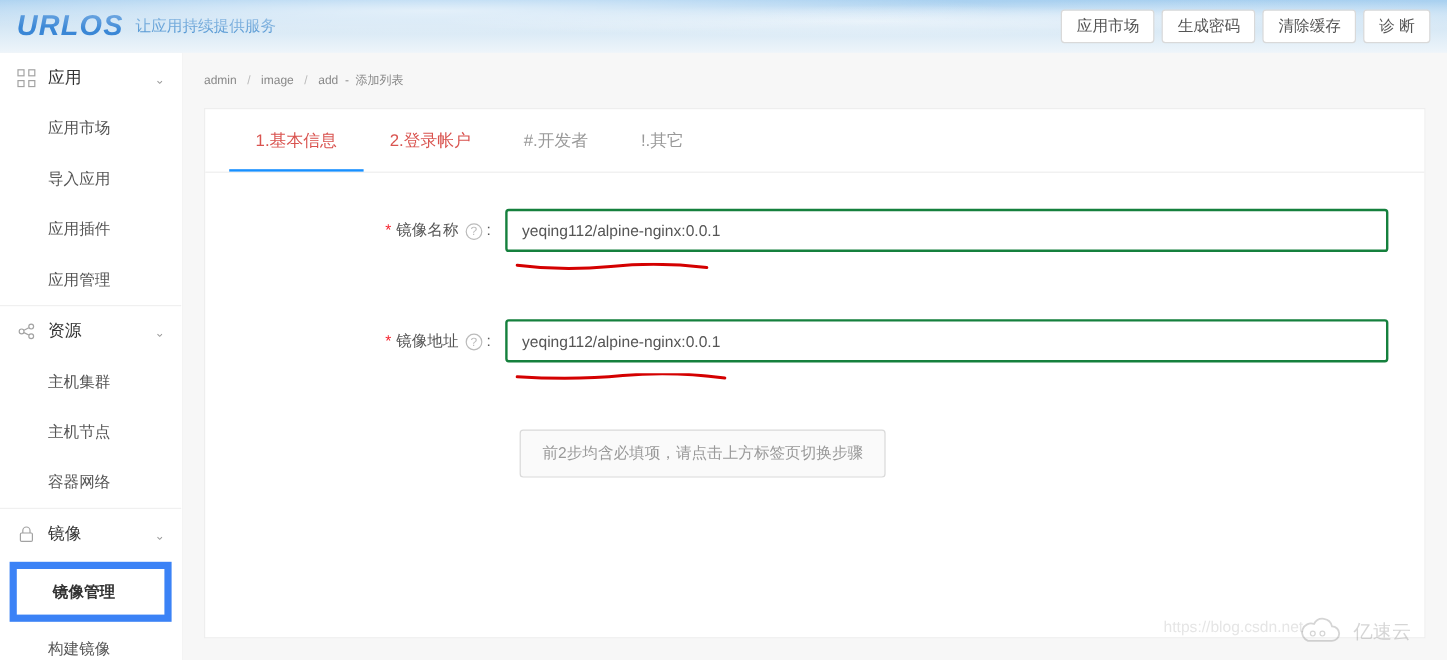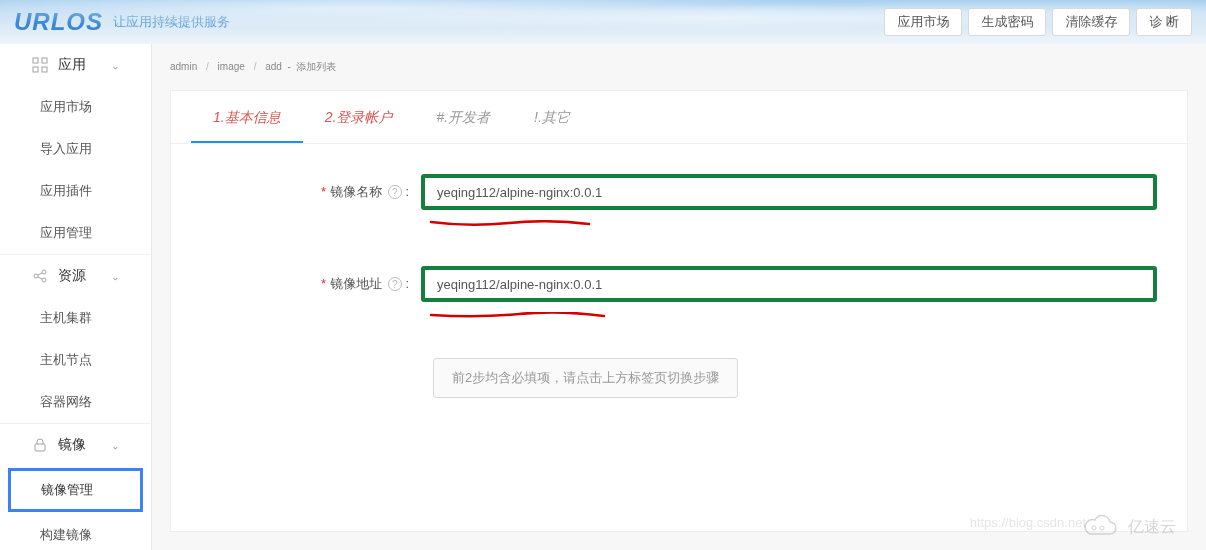--- a/index.html
+++ b/index.html
@@ -38,55 +38,54 @@
       z-index: 1;
     }
     
     .container { display: flex; height: calc(100% - 44px); }
     
     .sidebar { width: 152px; background: #fff; border-right: 1px solid #e8e8e8; overflow-y: auto; }
     .side-group { border-bottom: 1px solid #f0f0f0; }
     .side-group-title {
       display: flex;
       align-items: center;
-      padding: 12px 32px;
+      padding: 12px 14px;
       font-size: 14px;
       color: #333;
       cursor: pointer;
     }
     .side-group-title .icon { width: 16px; height: 16px; margin-right: 10px; opacity: 0.6; }
     .side-group-title .chevron { margin-left: auto; font-size: 10px; color: #999; transform: rotate(180deg); }
     .side-item {
       padding: 12px 14px 12px 40px;
       font-size: 13px;
       color: #555;
       cursor: pointer;
     }
-    .side-item.active { border: 3px solid #3b82f6; color: #333; margin: 2px 8px; padding: 10px 14px 10px 30px; }
+    .side-item.active { border: 6px solid #3b82f6; color: #333; margin: 2px 8px; padding: 10px 14px 10px 30px; font-weight: bold; }
     
     .main { flex: 1; background: #f7f7f7; display: flex; flex-direction: column; overflow: hidden; }
     .breadcrumb {
       padding: 16px 18px;
       font-size: 10px;
       color: #888;
     }
     .breadcrumb .sep { margin: 0 6px; color: #bbb; }
     
     .panel {
       background: #fff;
       margin: 0 18px 18px 18px;
       flex: 1;
       border: 1px solid #eee;
     }
     
     .tabs {
       display: flex;
       padding: 0 20px;
       border-bottom: 1px solid #eee;
-      font-style: italic;
     }
     .tab {
       padding: 18px 22px 14px 22px;
       font-size: 14px;
       color: #999;
       cursor: pointer;
       border-bottom: 2px solid transparent;
     }
     .tab.required { color: #d9534f; }
     .tab.active { border-bottom-color: #1890ff; }
@@ -109,21 +108,21 @@
       font-size: 10px;
       line-height: 13px;
       text-align: center;
       color: #bbb;
       margin-left: 2px;
     }
     .form-input {
       flex: 1;
       max-width: 760px;
       height: 36px;
-      border: 4px solid #15803d;
+      border: 2px solid #15803d;
       border-radius: 3px;
       padding: 0 12px;
       font-size: 13px;
       color: #555;
     }
     .underline-mark {
       position: absolute;
       left: 228px;
       bottom: -12px;
       width: 165px;

